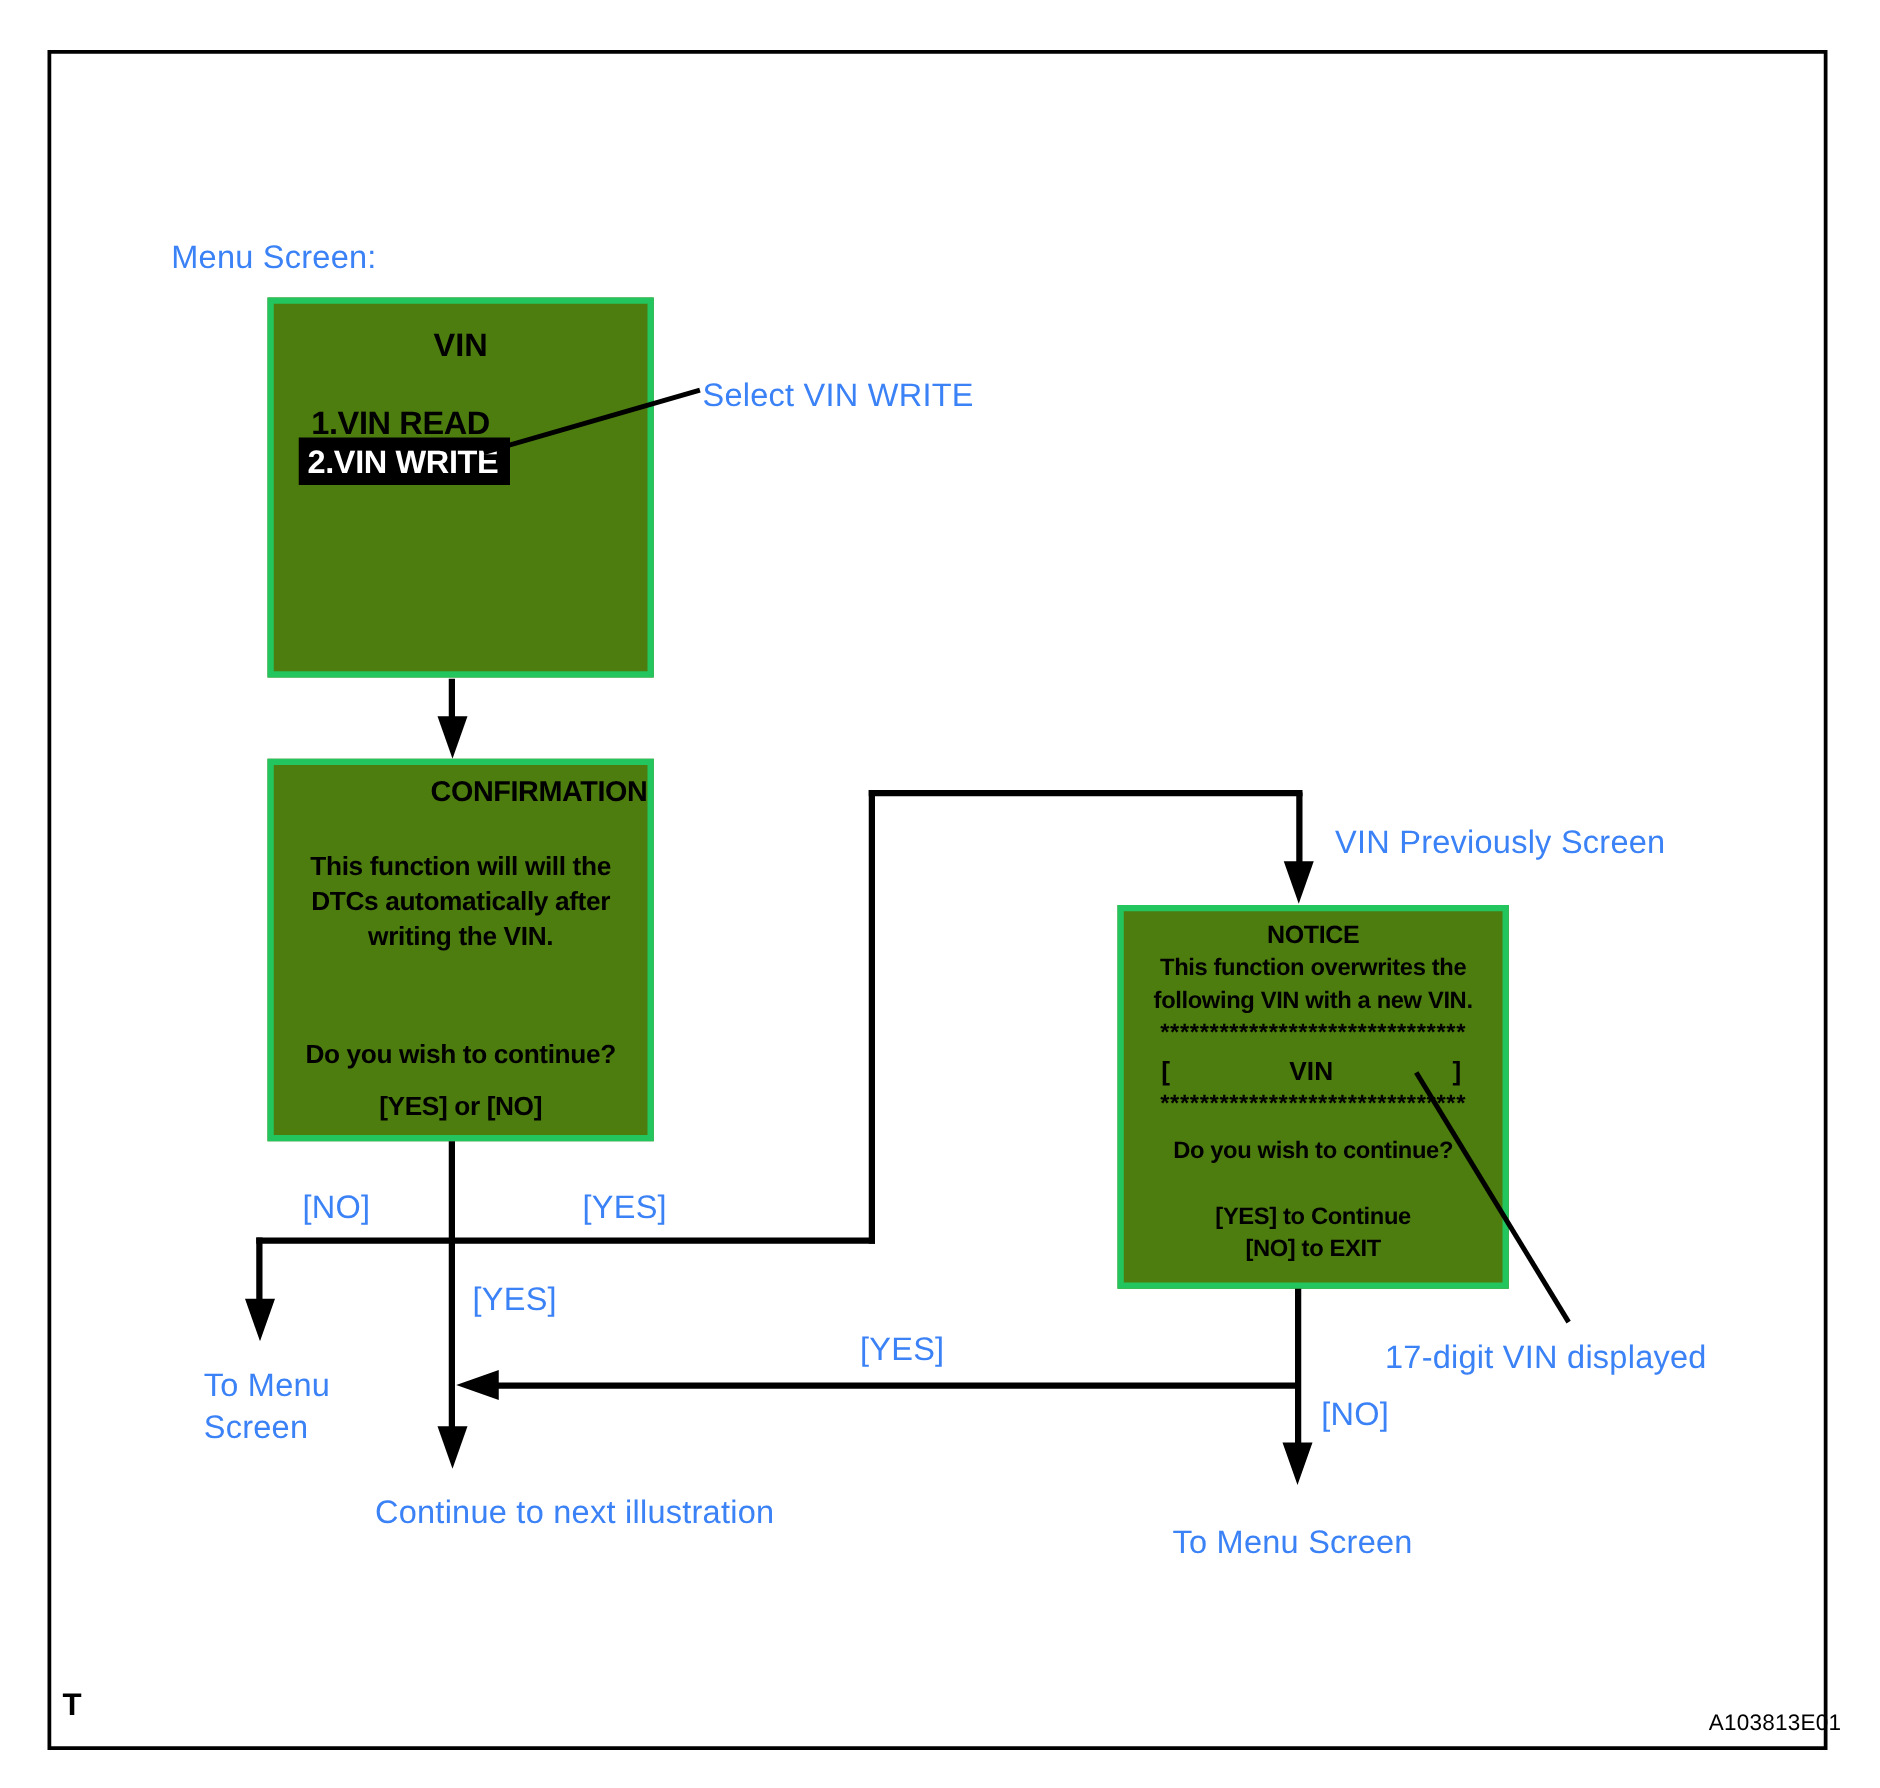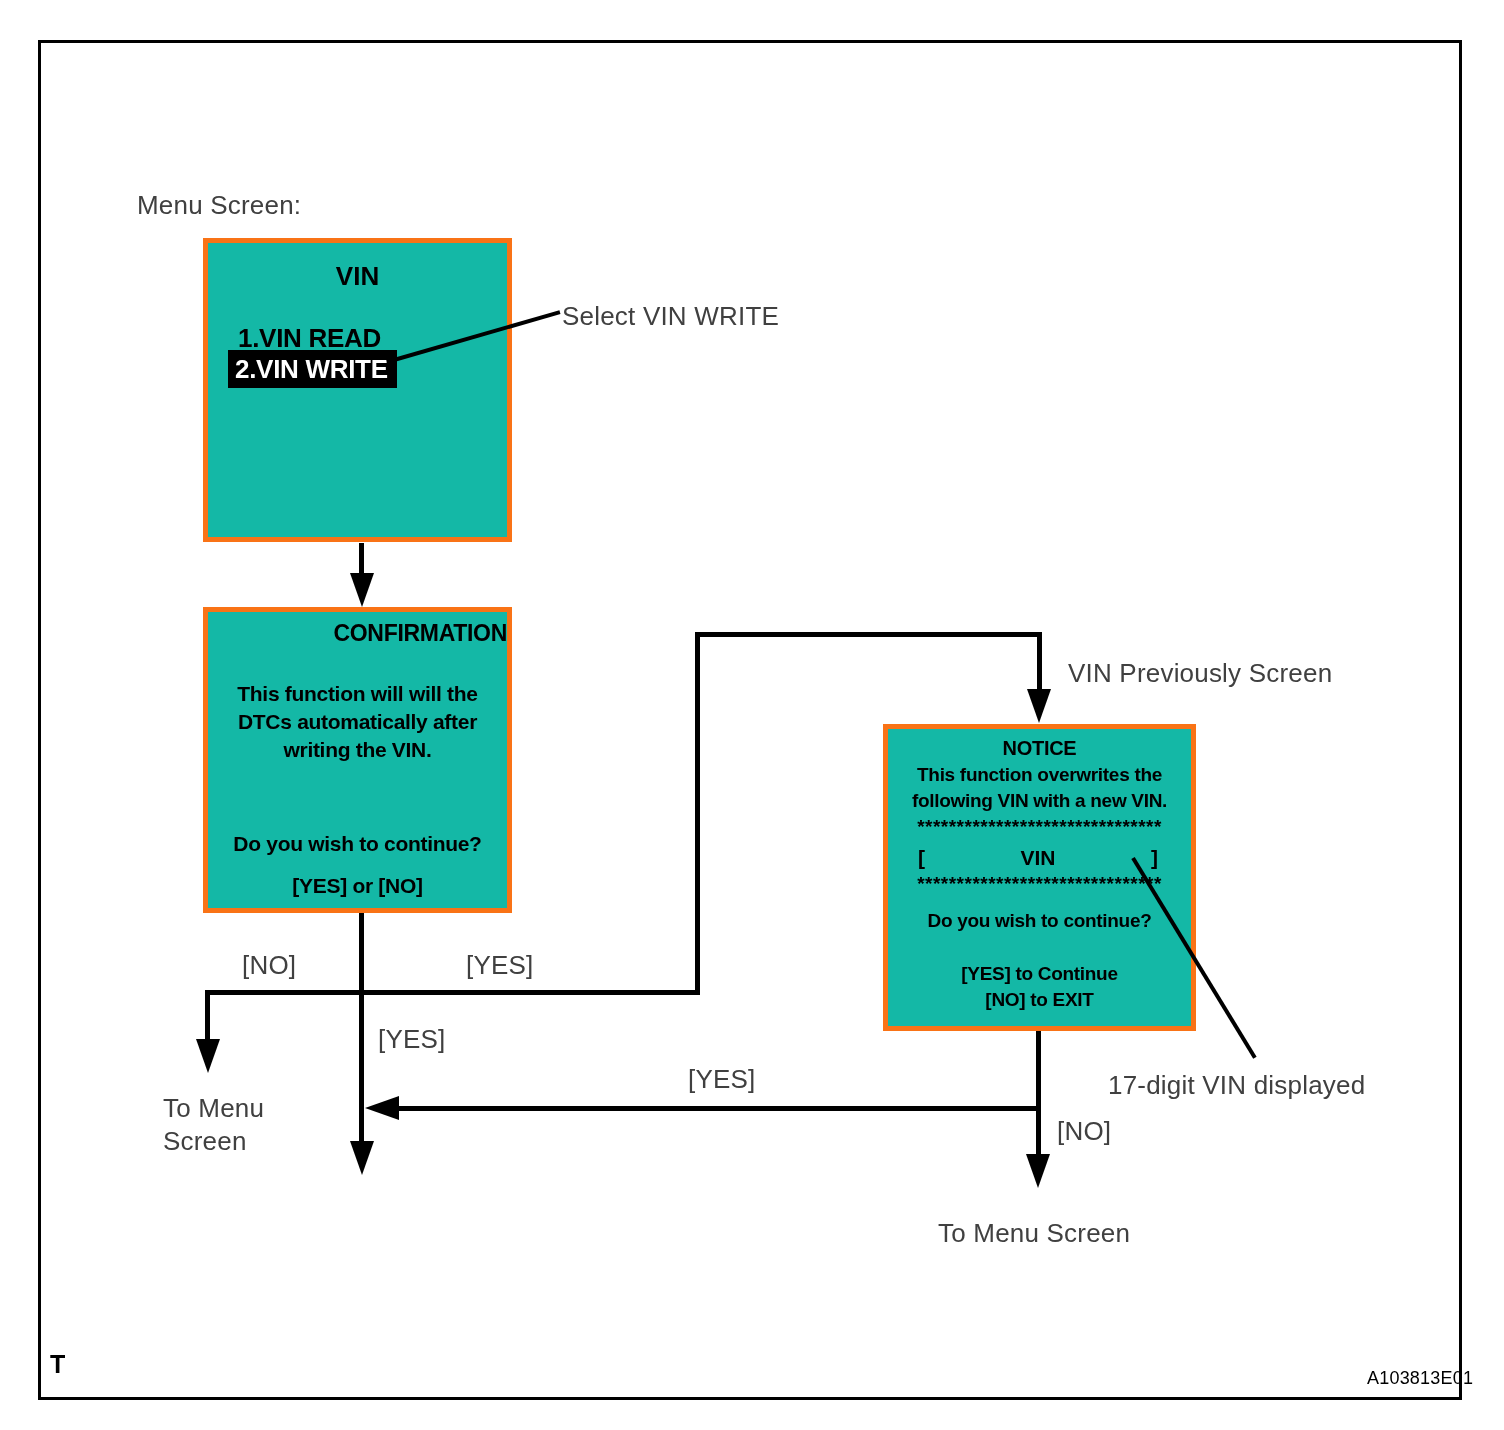--- a/index.html
+++ b/index.html
@@ -1,22 +1,22 @@
 <!DOCTYPE html>
 <html><head>
 <meta charset="utf-8">
 <style>
   html,body{margin:0;padding:0;background:#fff;}
   #canvas{
     position:relative;width:1504px;height:1430px;background:#ffffff;
     font-family:"Liberation Sans", sans-serif;color:#000;overflow:hidden;
   }
   .page-border{position:absolute;border:3px solid #000;background:#fff;}
-  .ann{position:absolute;font-size:26px;color:#404040;white-space:nowrap;letter-spacing:0.2px;}
-  .screen-box{position:absolute;border:5px solid #f97316;background:#14b8a6;box-sizing:border-box;}
+  .ann{position:absolute;font-size:26px;color:#3b82f6;white-space:nowrap;letter-spacing:0.2px;}
+  .screen-box{position:absolute;border:5px solid #22c55e;background:#4d7c0f;box-sizing:border-box;margin-left:11px;}
   .screen-title{position:absolute;width:100%;text-align:center;font-weight:bold;white-space:nowrap;}
   .center-text{position:absolute;width:100%;text-align:center;font-weight:bold;letter-spacing:-0.3px;}
   .vline{position:absolute;width:5px;background:#000;}
   .hline{position:absolute;height:5px;background:#000;}
   .diag{position:absolute;height:4px;background:#000;transform-origin:0 50%;}
   .arrow-down{position:absolute;width:0;height:0;
     border-left:12px solid transparent;border-right:12px solid transparent;border-top:34px solid #000;}
   .arrow-left{position:absolute;width:0;height:0;
     border-top:12px solid transparent;border-bottom:12px solid transparent;border-right:34px solid #000;}
   .menu-item{position:absolute;font-weight:bold;font-size:26px;white-space:nowrap;letter-spacing:-0.3px;}
@@ -107,18 +107,19 @@
   <div class="ann" style="left:1108px;top:1070px;">17-digit VIN displayed</div>
 
   <div class="vline" style="left:1036px;top:1031px;height:125px;"></div>
   <div class="arrow-down" style="left:1026px;top:1154px;"></div>
 
   <div class="hline" style="left:396px;top:1106px;width:643px;"></div>
   <div class="arrow-left" style="left:365px;top:1096px;"></div>
   <div class="ann" style="left:688px;top:1064px;">[YES]</div>
   <div class="ann" style="left:1057px;top:1116px;">[NO]</div>
 
+  <div class="ann" style="left:300px;top:1194px;">Continue to next illustration</div>
   <div class="ann" style="left:938px;top:1218px;">To Menu Screen</div>
 
   <div class="footer-mark" style="left:50px;top:1350px;">T</div>
   <div class="figure-code" style="left:1367px;top:1368px;position:absolute;">A103813E01</div>
 
 </div>
 
 </body></html>

